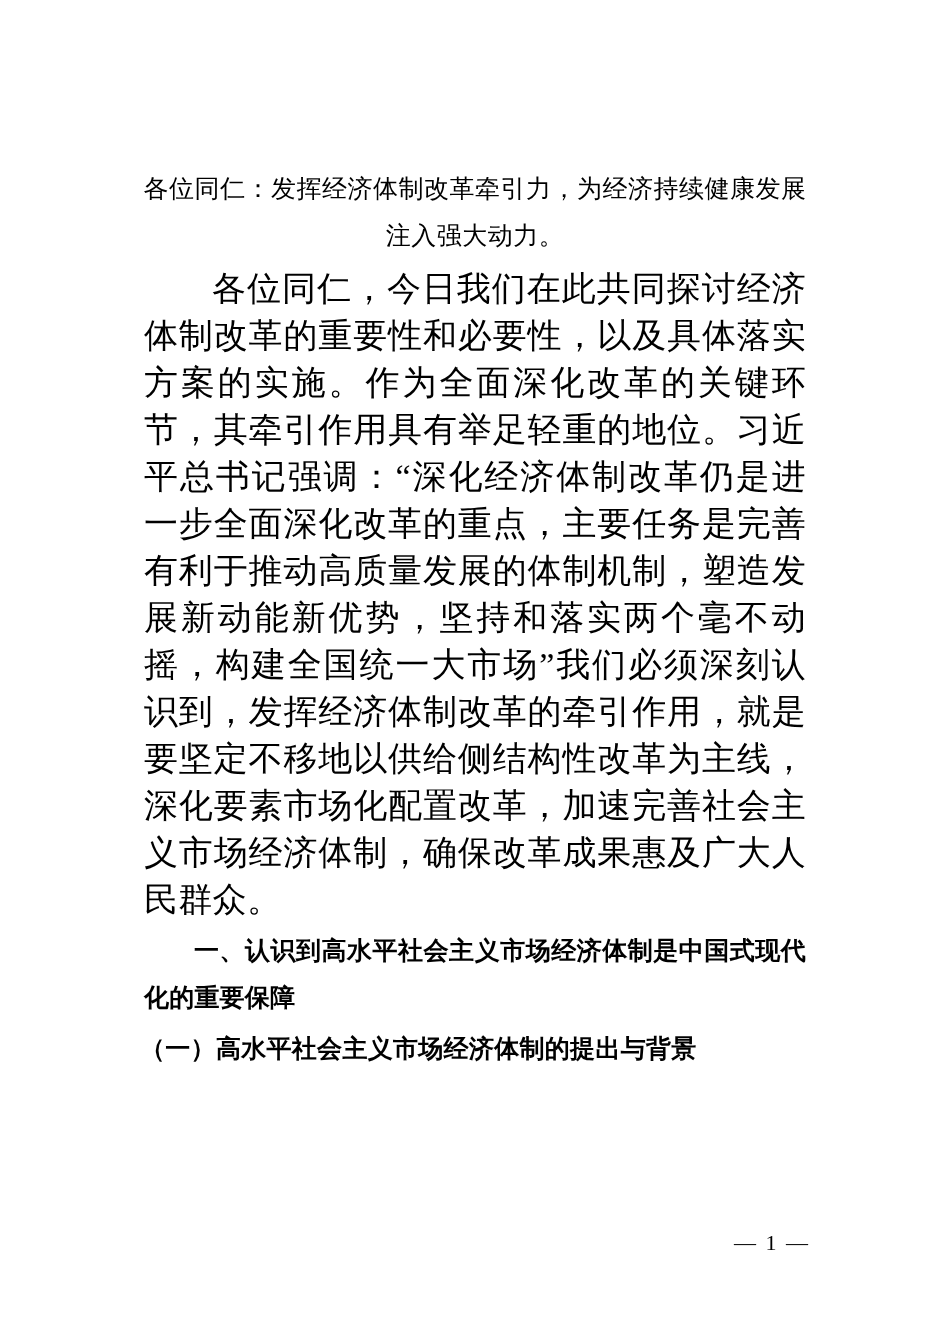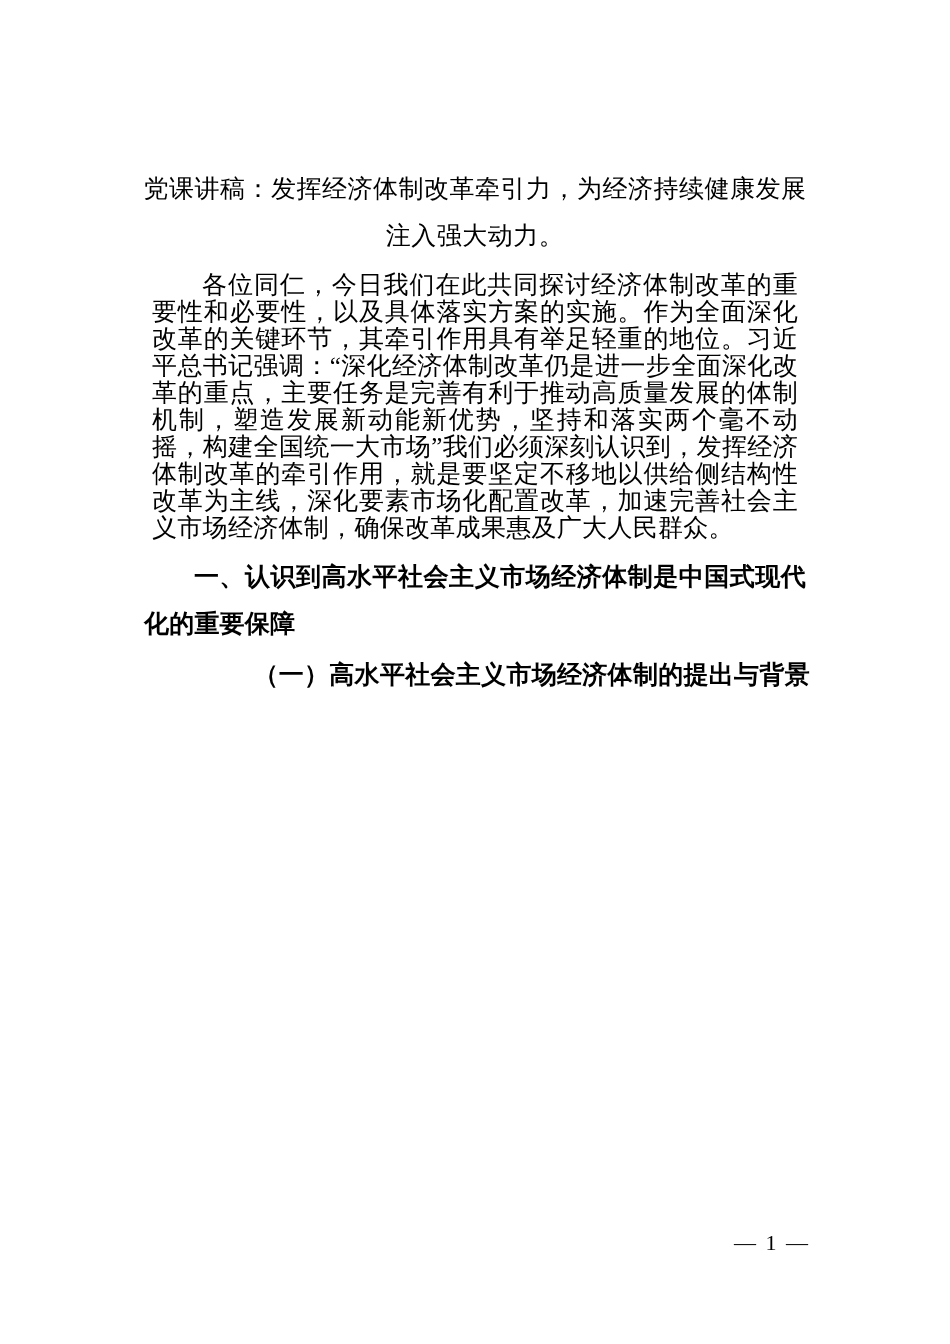--- a/index.html
+++ b/index.html
@@ -25,42 +25,42 @@
   .doc-title {
     font-size: 25px;
     line-height: 47px;
     text-align: center;
     letter-spacing: 0.5px;
     margin: 0 0 6px 0;
     font-weight: 400;
     font-family: "Liberation Serif", "DejaVu Serif", serif;
   }
   .para {
-    font-size: 25px;
-    line-height: 27px;
+    font-size: 34px;
+    line-height: 47px;
     text-align: justify;
     text-justify: inter-ideograph;
     text-indent: 2em;
-    margin: 12px;
+    margin: 4px;
     letter-spacing: 0.3px;
   }
   .heading-1 {
     font-size: 25px;
     line-height: 47px;
     text-align: justify;
     text-indent: 2em;
     margin: 4px;
     font-weight: bold;
     font-family: "DejaVu Sans", "Liberation Sans", sans-serif;
     letter-spacing: 0.2px;
   }
   .heading-2 {
     font-size: 25px;
     line-height: 47px;
-    text-align: right;
+    text-align: left;
     margin: 0;
     font-weight: bold;
     font-family: "Liberation Serif", "DejaVu Serif", serif;
     letter-spacing: 0.3px;
   }
   .page-number {
     position: absolute;
     left: 0;
     right: 140px;
     bottom: 88px;
@@ -68,21 +68,21 @@
     font-size: 22px;
     letter-spacing: 2px;
     color: #000000;
   }
 </style>
 </head>
 <body>
 
 <div class="page">
 
-  <h1 class="doc-title">党课讲稿：发挥经济体制改革牵引力，为经济持续健康发展注入强大动力。</h1>
+  <h1 class="doc-title">各位同仁：发挥经济体制改革牵引力，为经济持续健康发展注入强大动力。</h1>
 
   <p class="para">各位同仁，今日我们在此共同探讨经济体制改革的重要性和必要性，以及具体落实方案的实施。作为全面深化改革的关键环节，其牵引作用具有举足轻重的地位。习近平总书记强调：“深化经济体制改革仍是进一步全面深化改革的重点，主要任务是完善有利于推动高质量发展的体制机制，塑造发展新动能新优势，坚持和落实两个毫不动摇，构建全国统一大市场”我们必须深刻认识到，发挥经济体制改革的牵引作用，就是要坚定不移地以供给侧结构性改革为主线，深化要素市场化配置改革，加速完善社会主义市场经济体制，确保改革成果惠及广大人民群众。</p>
 
   <p class="heading-1">一、认识到高水平社会主义市场经济体制是中国式现代化的重要保障</p>
 
   <p class="heading-2">（一）高水平社会主义市场经济体制的提出与背景</p>
 
 
   <div class="page-number">— 1 —</div>
 

